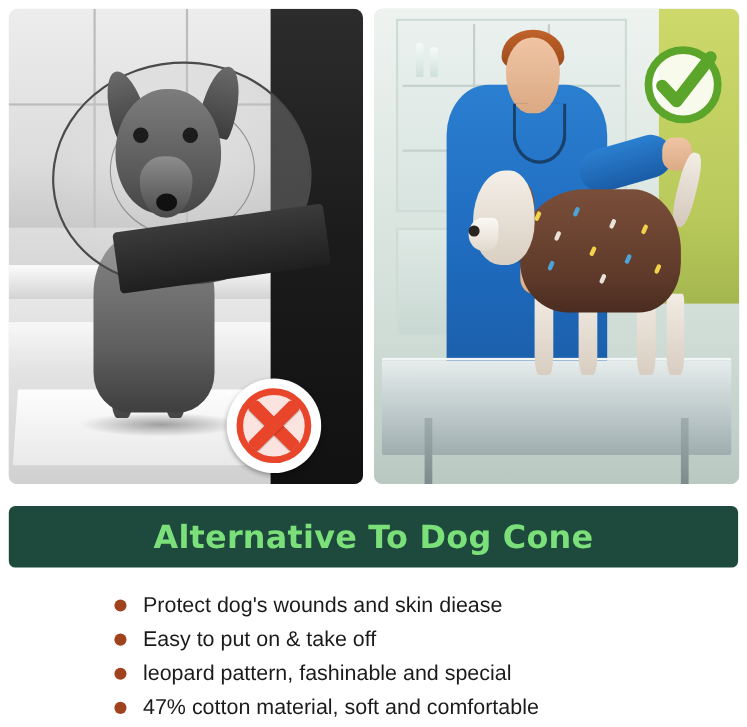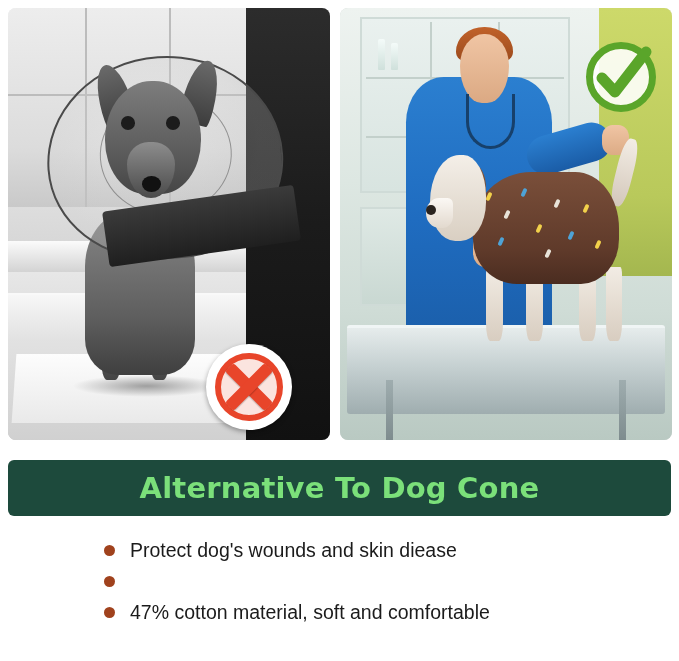--- a/index.html
+++ b/index.html
@@ -564,20 +564,25 @@
     <div class="banner-title">Alternative To Dog Cone</div>
   </div>
 
   <div class="bullets">
     <div class="bullet-row">
       <span class="bullet-dot"></span>
       <span class="bullet-text">Protect dog's wounds and skin diease</span>
     </div>
     <div class="bullet-row">
       <span class="bullet-dot"></span>
+      <span class="bullet-text">Easy to put on &amp; take off</span>
+    </div>
+    <div class="bullet-row">
+      <span class="bullet-dot"></span>
+      <span class="bullet-text">leopard pattern, fashinable and special</span>
     </div>
     <div class="bullet-row">
       <span class="bullet-dot"></span>
       <span class="bullet-text">47% cotton material, soft and comfortable</span>
     </div>
   </div>
 
 </div>
 
 </body></html>

